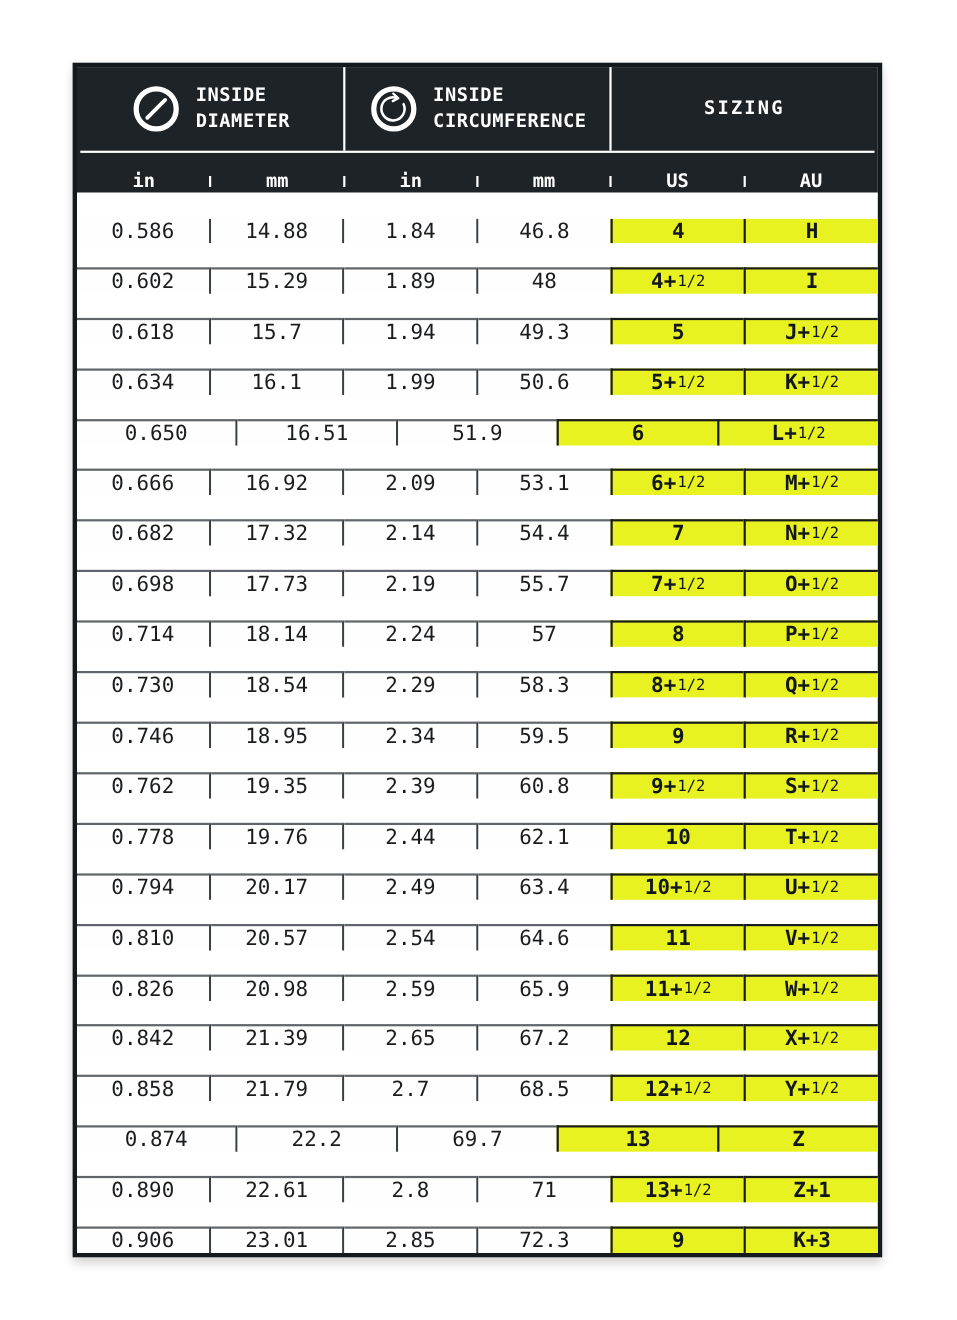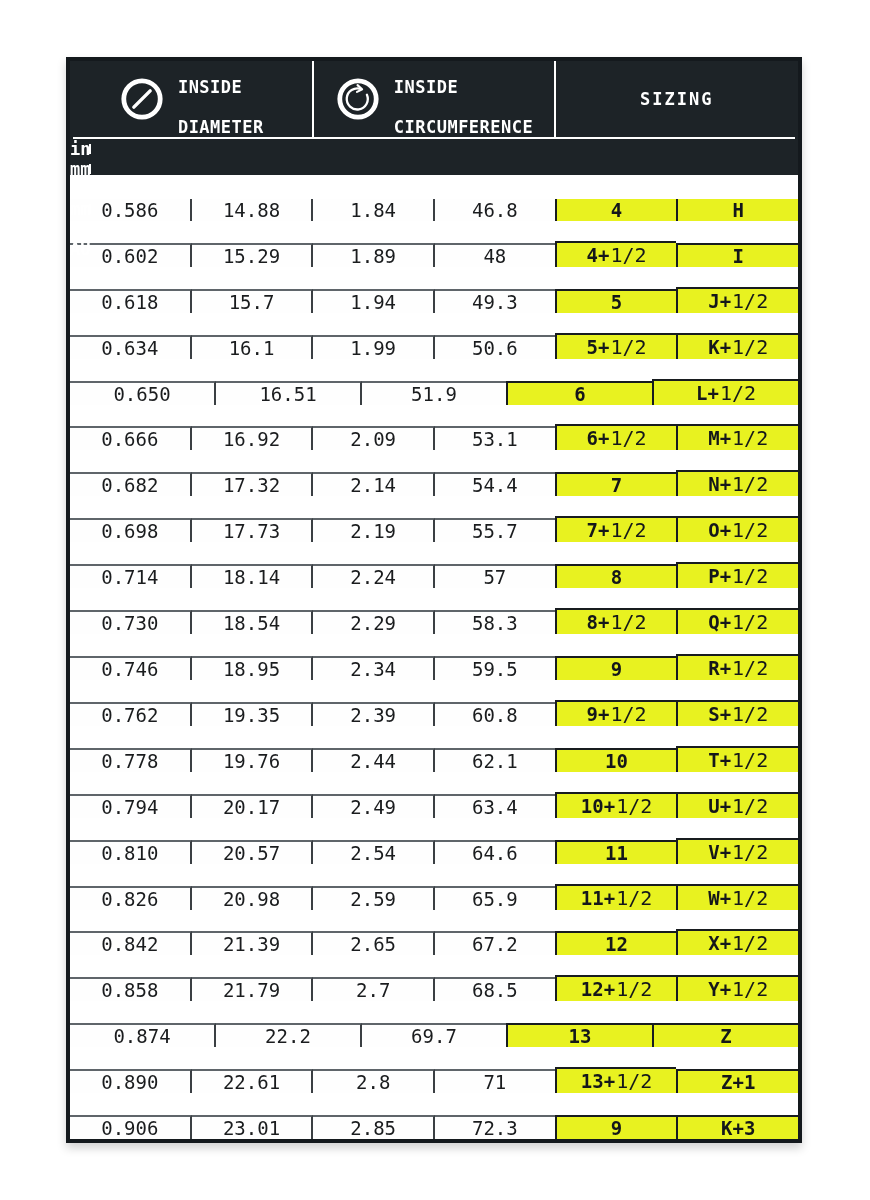--- a/index.html
+++ b/index.html
@@ -20,24 +20,24 @@
   .hgroup {
     flex:1 1 0; position:relative; display:flex;
     align-items:center; justify-content:center; gap:13px;
   }
   .hgroup:not(:last-child)::after {
     content:""; position:absolute; right:-1px; top:0; bottom:0;
     width:2px; background:#ffffff;
   }
   .hicon { width:46px; height:46px; display:block; flex:0 0 auto; }
   .hlabel { font-weight:bold; font-size:17px; letter-spacing:0.5px; line-height:1.35; }
-  .hlabel span { display:block;margin-top:17px; }
+  .hlabel span { display:block; }
   .sizing-label { font-weight:bold; font-size:17px; letter-spacing:2px; }
   .head-sep { height:2px; background:#ffffff; margin:0 3px; }
-  .units { height:36px; display:flex; align-items:flex-start;flex-direction:column; }
+  .units { height:36px; display:flex; align-items:flex-end; }
   .ucell {
     flex:1 1 0; position:relative; display:flex;
     align-items:center; justify-content:center;
     font-weight:bold; font-size:17px;
   }
   .ucell:not(:last-child)::after {
     content:""; position:absolute; right:-1px; top:5px; bottom:5px;
     width:2px; background:#ffffff;
   }
   
@@ -46,21 +46,21 @@
   .cell {
     flex:1 1 0; display:flex; align-items:center; justify-content:center;
     font-size:19px; color:#1a1c1e; background:#fefefe;
   }
   .cell.c0, .cell.c1, .cell.c2 { border-right:2px solid #3a3f43; }
   .trow + .trow .cell { border-top:2px solid #5f656a; }
   .cell.size { background:#e8f220; font-weight:bold; color:#14171a; }
   .cell.c4 { border-left:2px solid #181c1f; }
   .cell.c5 { border-left:2px solid #181c1f; }
   .trow + .trow .cell.size { border-top-color:#181c1f; }
-  .size .frac { font-size:20px; font-weight:normal; margin-left:1px; }
+  .size .frac { font-size:14px; font-weight:normal; margin-left:1px; }
 </style>
 </head>
 <body>
 
 <div class="page">
   <div class="chart">
 
     <div class="head">
       <div class="head-top">
 

